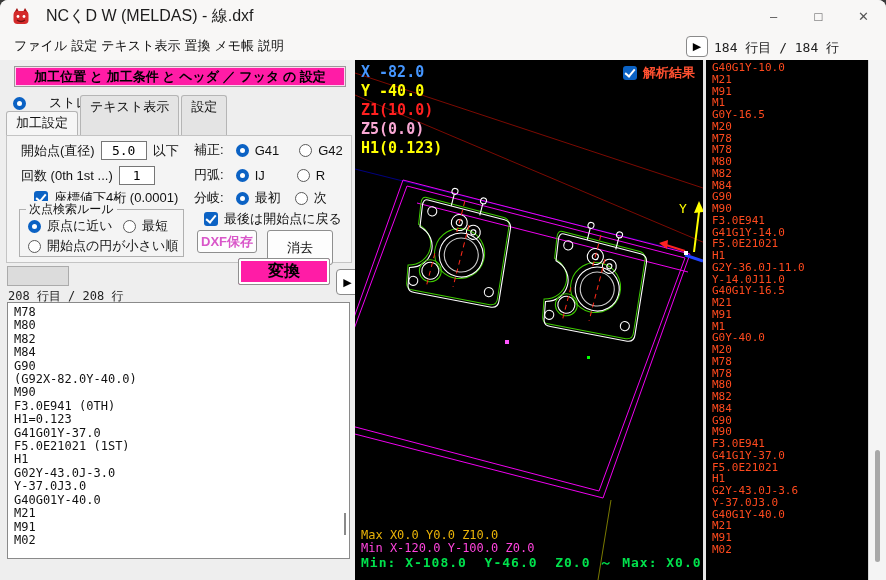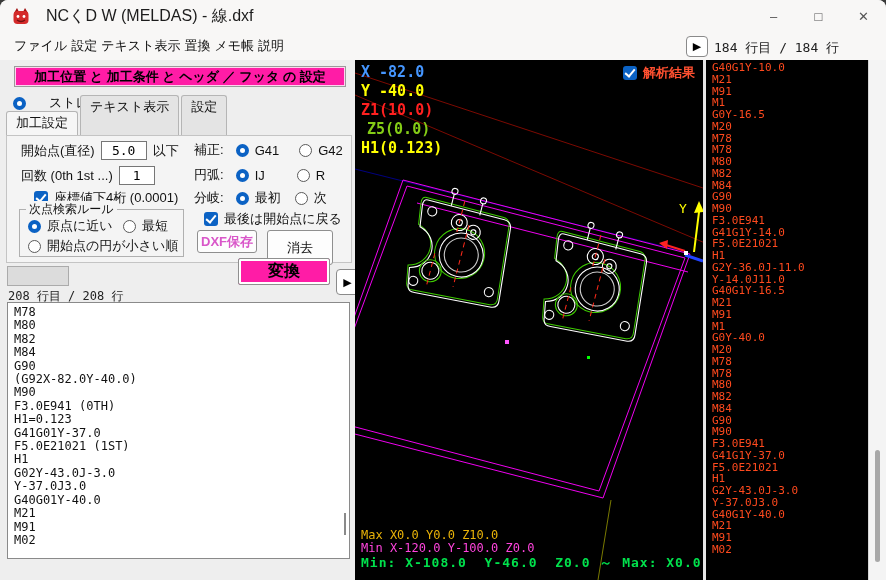--- a/index.html
+++ b/index.html
@@ -293,21 +293,21 @@
 
       <line x1="256" y1="440" x2="243" y2="520" stroke="#7a7a00"></line>
       <rect x="150" y="280" width="4" height="4" fill="#ff55ff"></rect>
       <rect x="232" y="296" width="3" height="3" fill="#00ff00"></rect>
     </svg>
 
     <div class="readout">
         <div class="ro-line" style="color: rgb(69, 150, 255);">X -82.0</div>
         <div class="ro-line" style="color: rgb(255, 255, 0);">Y -40.0</div>
         <div class="ro-line" style="color: rgb(255, 32, 32);">Z1(10.0)</div>
-        <div class="ro-line" style="color: #84cc16; margin-left: 6px;">Z5(0.0)</div>
+        <div class="ro-line" style="color: #f9a8d4;">Z5(0.0)</div>
         <div class="ro-line" style="color: rgb(255, 255, 0);">H1(0.123)</div>
       </div>
 
     <div class="analysis">
       <span class="checkbox"></span>
       <span class="analysis-label">解析結果</span>
     </div>
 
     <div class="stat" id="stat-max">Max X0.0 Y0.0 Z10.0</div>
     <div class="stat" id="stat-min">Min X-120.0 Y-100.0 Z0.0</div>
@@ -345,21 +345,21 @@
       <div class="rline">M78</div>
       <div class="rline">M80</div>
       <div class="rline">M82</div>
       <div class="rline">M84</div>
       <div class="rline">G90</div>
       <div class="rline">M90</div>
       <div class="rline">F3.0E941</div>
       <div class="rline">G41G1Y-37.0</div>
       <div class="rline">F5.0E21021</div>
       <div class="rline">H1</div>
-      <div class="rline">G2Y-43.0J-3.0</div>
+      <div class="rline">G2Y-43.0J-3.6</div>
       <div class="rline">Y-37.0J3.0</div>
       <div class="rline">G40G1Y-40.0</div>
       <div class="rline">M21</div>
       <div class="rline">M91</div>
       <div class="rline">M02</div>
     </div>
   <div class="rscroll">
     <div class="thumb"></div>
   </div>
 

